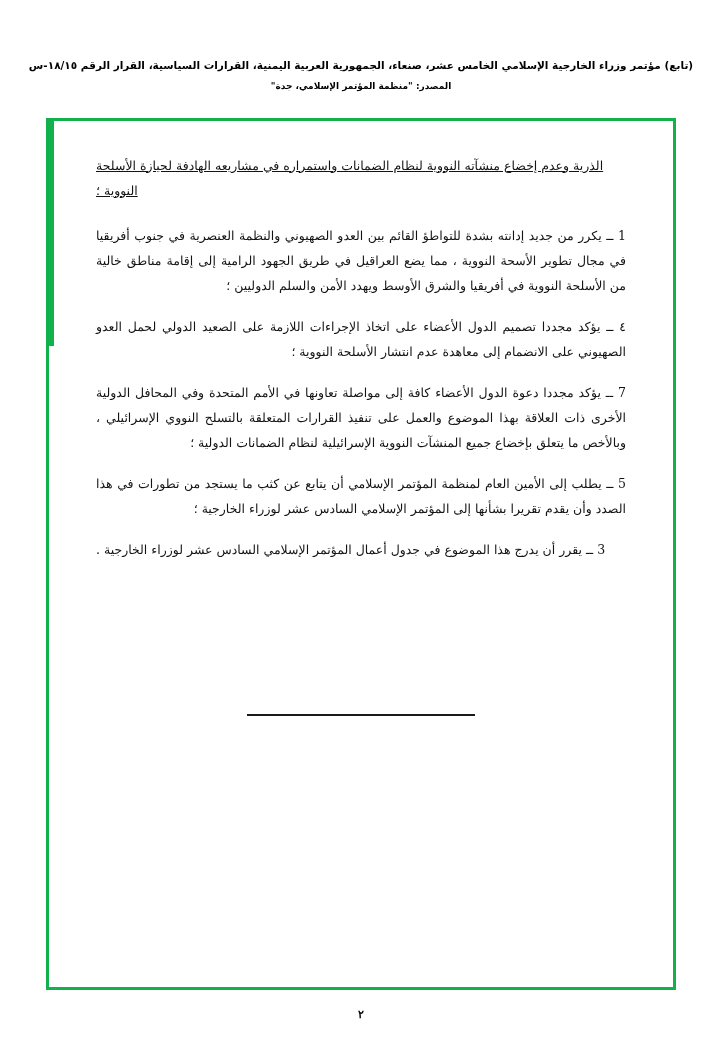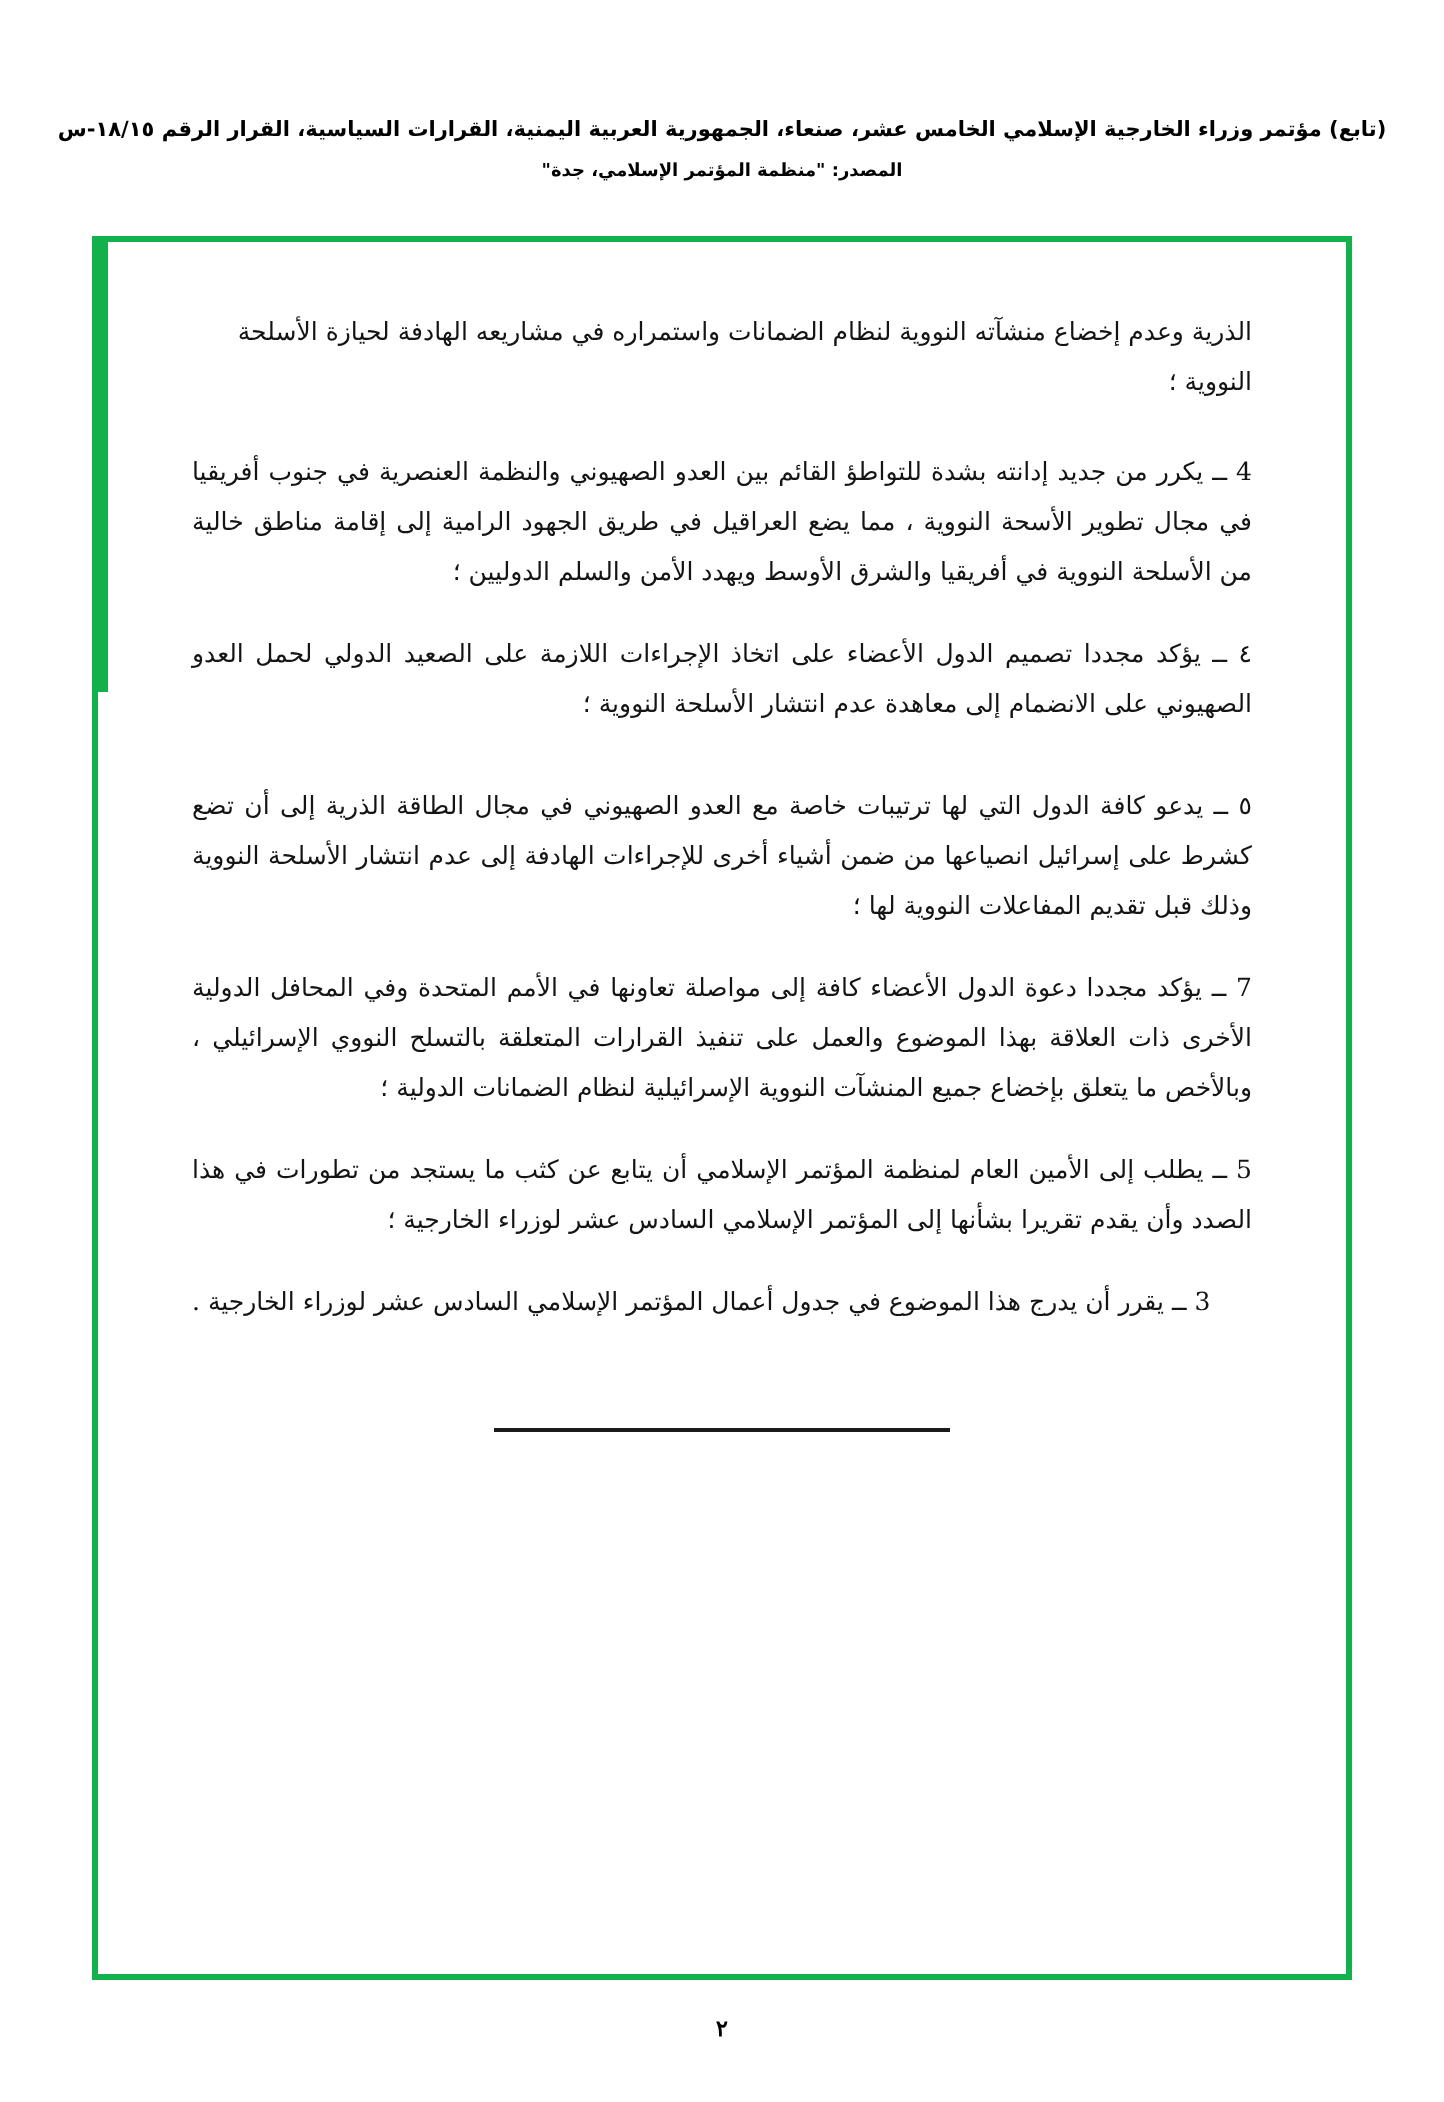--- a/index.html
+++ b/index.html
@@ -92,21 +92,22 @@
     line-height: 2.0;
     margin-bottom: 16px;
     color: #141414;
     text-align: justify;
     text-justify: inter-word;
   }
   .para.p-cont {
     margin-bottom: 20px;
   }
   .para.short-center {
-    text-align: right;
+    text-align: left;
+    text-decoration: underline;
   }
   .para.p-last {
     text-align: left;
     direction: rtl;
     margin-bottom: 0;
   }
   .para.p7 {
     text-align: justify;
   }
 
@@ -151,23 +152,22 @@
   <div class="frame">
     <div class="edge top"></div>
     <div class="edge right"></div>
     <div class="edge bottom"></div>
     <div class="edge left-thick"></div>
     <div class="edge left-thin"></div>
   </div>
 
   <div class="content">
     <p class="para p-cont short-center">الذرية وعدم إخضاع منشآته النووية لنظام الضمانات واستمراره في مشاريعه الهادفة لحيازة الأسلحة النووية ؛</p>
-    <p class="para">4 ــ يكرر من جديد إدانته بشدة للتواطؤ القائم بين العدو الصهيوني والنظمة العنصرية في جنوب أفريقيا في مجال تطوير الأسحة النووية ، مما يضع العراقيل في طريق الجهود الرامية إلى إقامة مناطق خالية من الأسلحة النووية في أفريقيا والشرق الأوسط ويهدد الأمن والسلم الدوليين ؛</p>
+    <p class="para">1 ــ يكرر من جديد إدانته بشدة للتواطؤ القائم بين العدو الصهيوني والنظمة العنصرية في جنوب أفريقيا في مجال تطوير الأسحة النووية ، مما يضع العراقيل في طريق الجهود الرامية إلى إقامة مناطق خالية من الأسلحة النووية في أفريقيا والشرق الأوسط ويهدد الأمن والسلم الدوليين ؛</p>
     <p class="para block-a">٤ ــ يؤكد مجددا تصميم الدول الأعضاء على اتخاذ الإجراءات اللازمة على الصعيد الدولي لحمل العدو الصهيوني على الانضمام إلى معاهدة عدم انتشار الأسلحة النووية ؛</p>
-    <p class="para block-b">٥ ــ يدعو كافة الدول التي لها ترتيبات خاصة مع العدو الصهيوني في مجال الطاقة الذرية إلى أن تضع كشرط على إسرائيل انصياعها من ضمن أشياء أخرى للإجراءات الهادفة إلى عدم انتشار الأسلحة النووية وذلك قبل تقديم المفاعلات النووية لها ؛</p>
     <p class="para">7 ــ يؤكد مجددا دعوة الدول الأعضاء كافة إلى مواصلة تعاونها في الأمم المتحدة وفي المحافل الدولية الأخرى ذات العلاقة بهذا الموضوع والعمل على تنفيذ القرارات المتعلقة بالتسلح النووي الإسرائيلي ، وبالأخص ما يتعلق بإخضاع جميع المنشآت النووية الإسرائيلية لنظام الضمانات الدولية ؛</p>
     <p class="para p7">5 ــ يطلب إلى الأمين العام لمنظمة المؤتمر الإسلامي أن يتابع عن كثب ما يستجد من تطورات في هذا الصدد وأن يقدم تقريرا بشأنها إلى المؤتمر الإسلامي السادس عشر لوزراء الخارجية ؛</p>
     <p class="para p-last">3 ــ يقرر أن يدرج هذا الموضوع في جدول أعمال المؤتمر الإسلامي السادس عشر لوزراء الخارجية .</p>
   </div>
 
   <div class="divider"></div>
 
   <div class="page-number">٢</div>
 
 </div>

